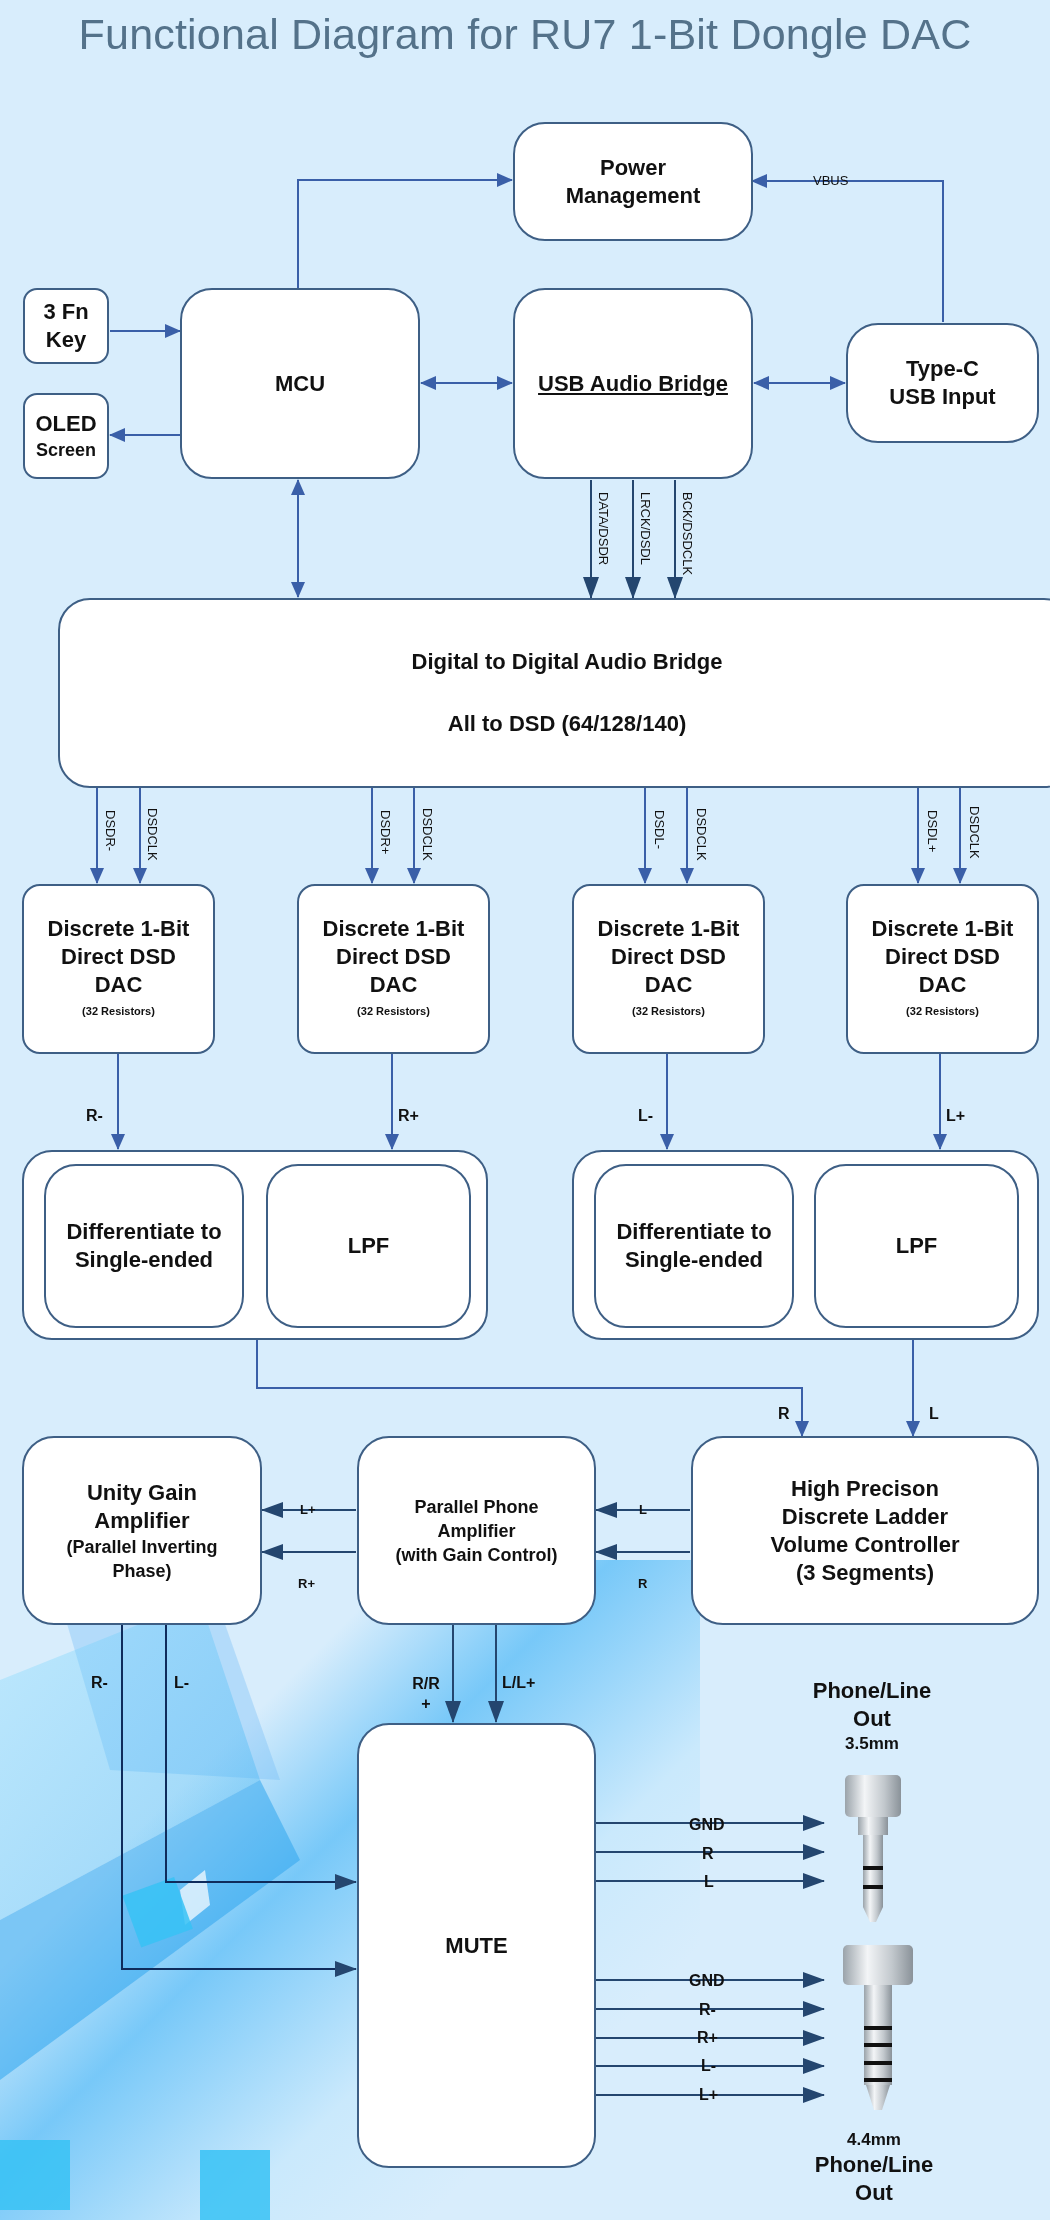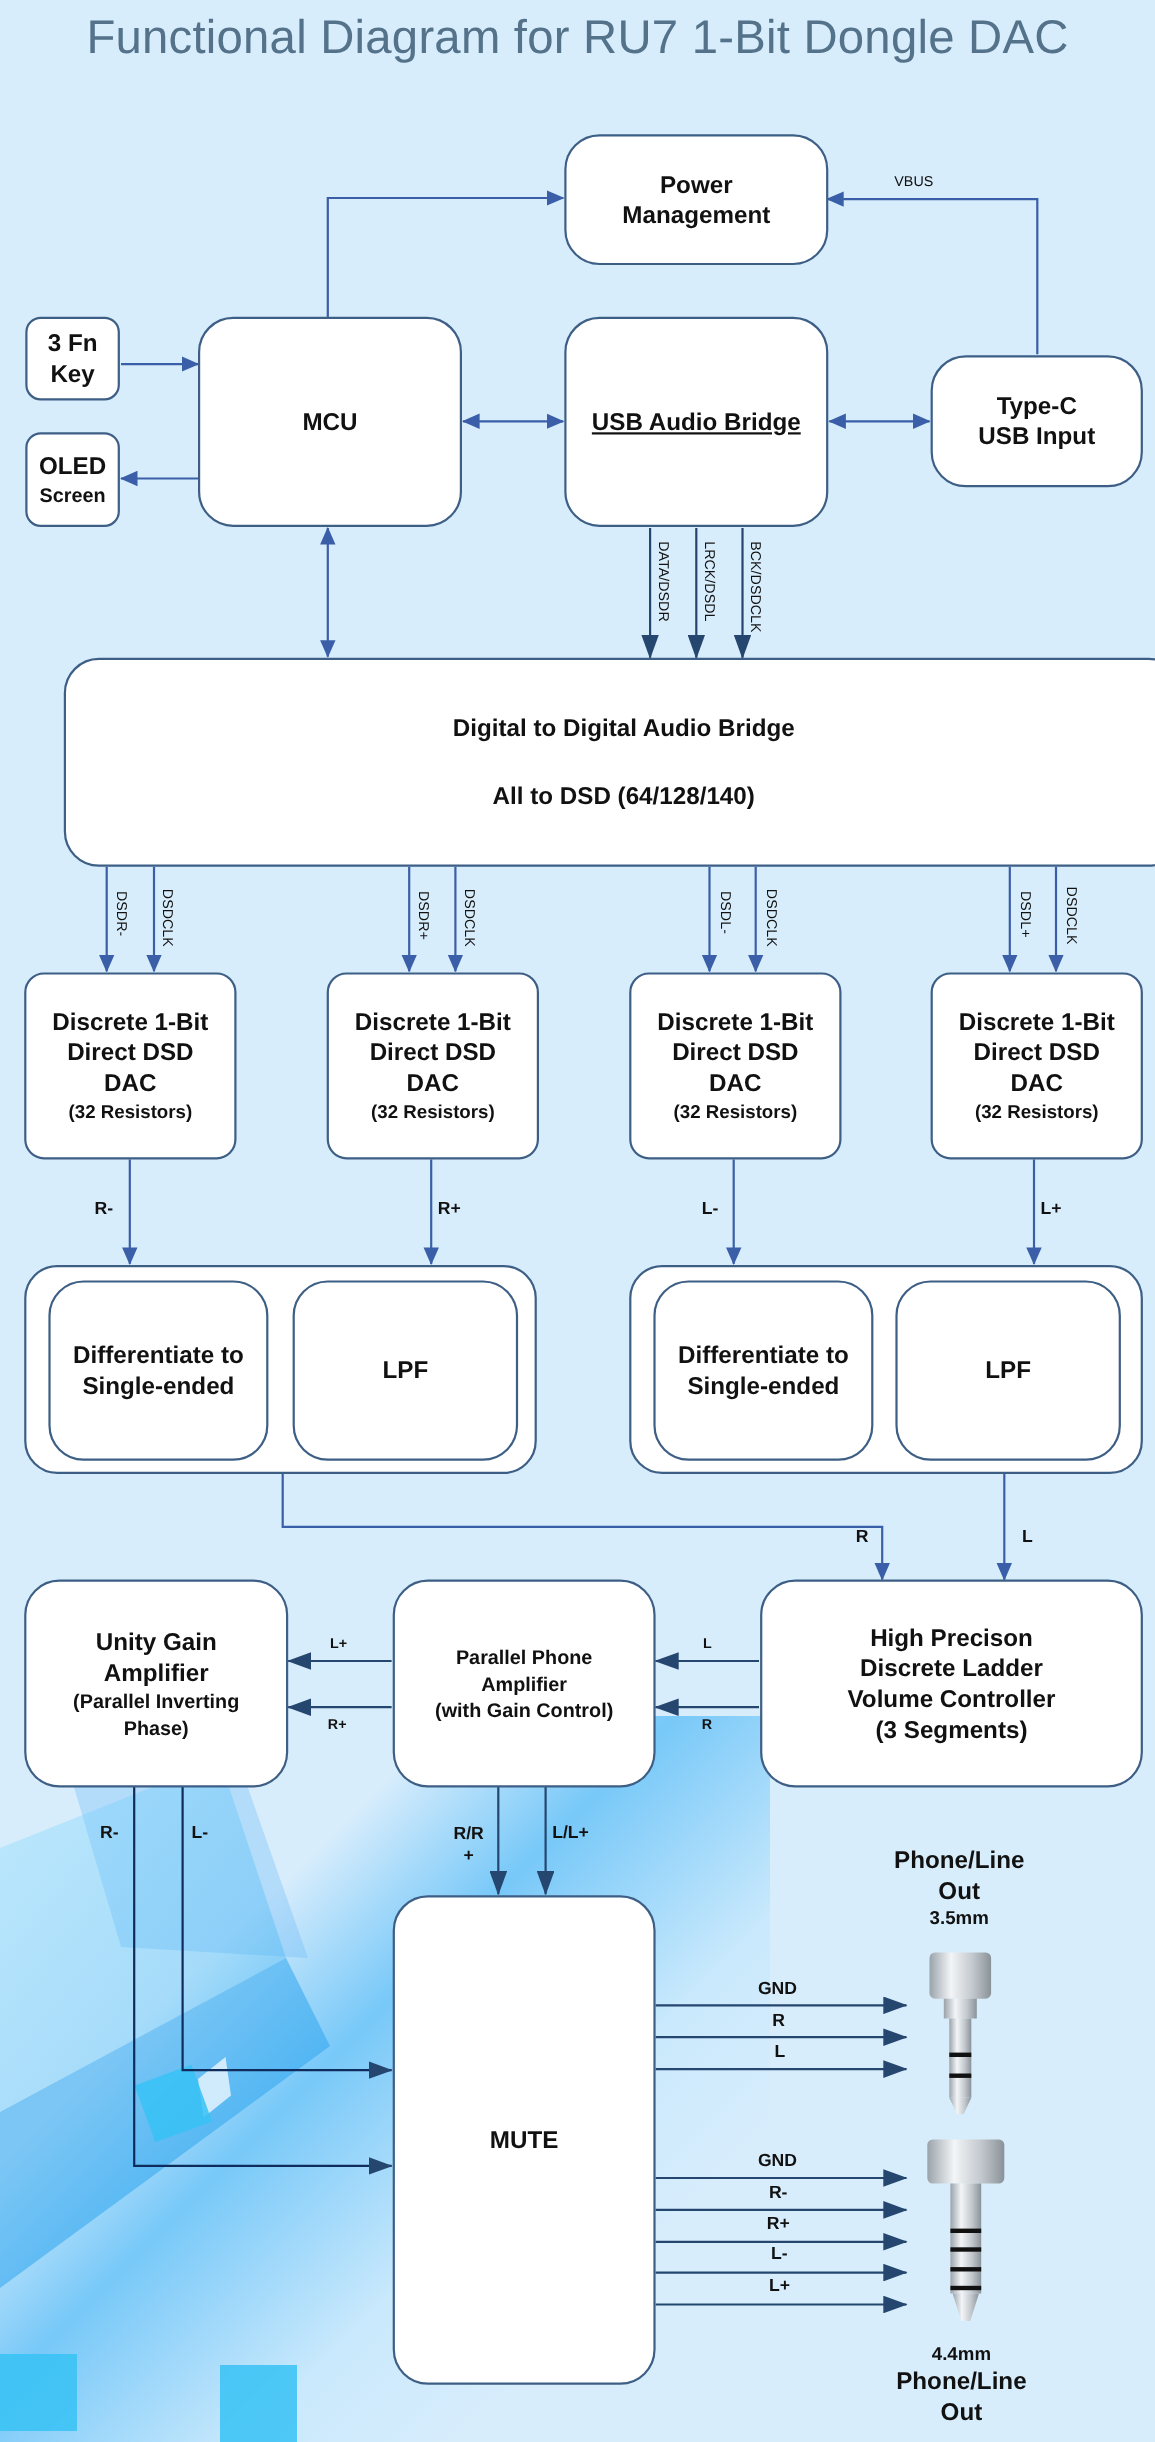--- a/index.html
+++ b/index.html
@@ -22,22 +22,22 @@
   svg.diagram { position: absolute; left: 0; top: 0; }
   .box {
     position: absolute; background: #fff; border: 2px solid #3e5f85;
     border-radius: 32px; box-sizing: border-box;
     display: flex; flex-direction: column; align-items: center; justify-content: center;
     text-align: center; color: #111; font-weight: bold;
   }
   .box.small { border-radius: 14px; }
   .box .t { font-size: 22px; line-height: 28px; }
   .box .s { font-size: 18px; line-height: 24px; }
-  .box .xs { font-size: 17px; line-height: 24px; }
-  .lbl { position: absolute; font-size: 16px; color: #111; font-weight: bold; white-space: nowrap; }
+  .box .xs { font-size: 11px; line-height: 24px; }
+  .lbl { position: absolute; font-size: 16px; color: #111; font-weight: bold; white-space: nowrap; margin-top: 16px; }
   .lbl.thin { font-weight: normal; font-size: 13px; }
   .vlbl {
     position: absolute; font-size: 13px; color: #111; white-space: nowrap;
     writing-mode: vertical-rl; transform-origin: center;
   }
   .jack-title { position: absolute; text-align: center; font-weight: bold; color: #111; width: 160px; }
 </style>
 </head>
 <body>
 

